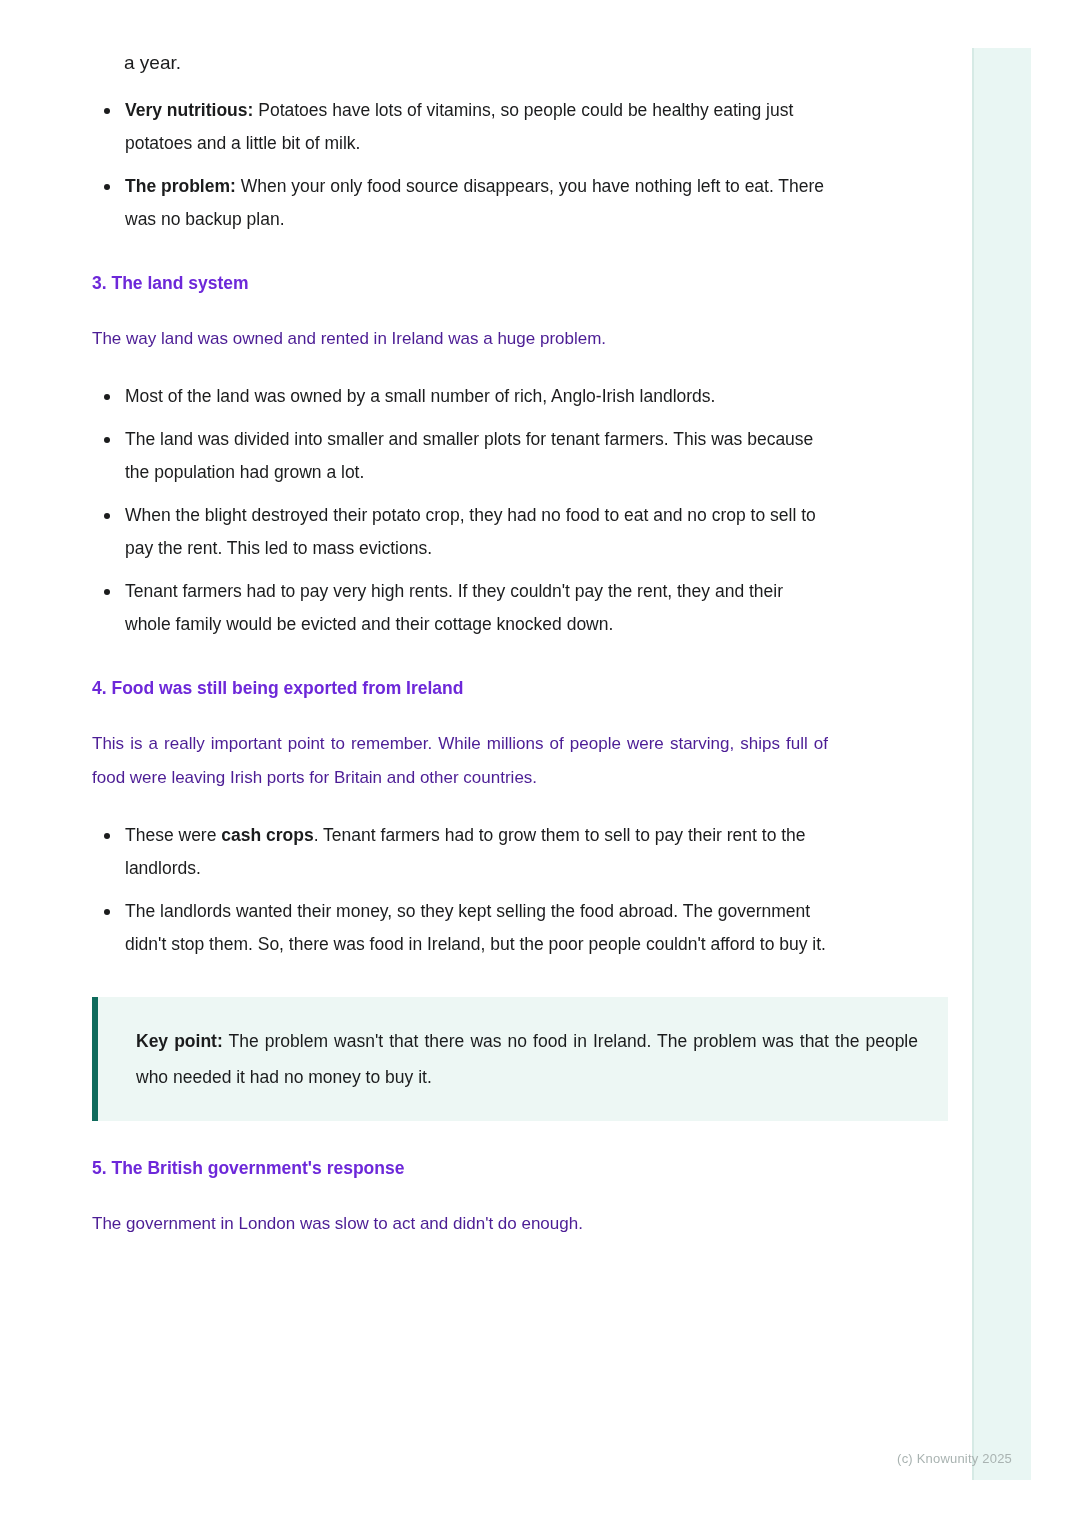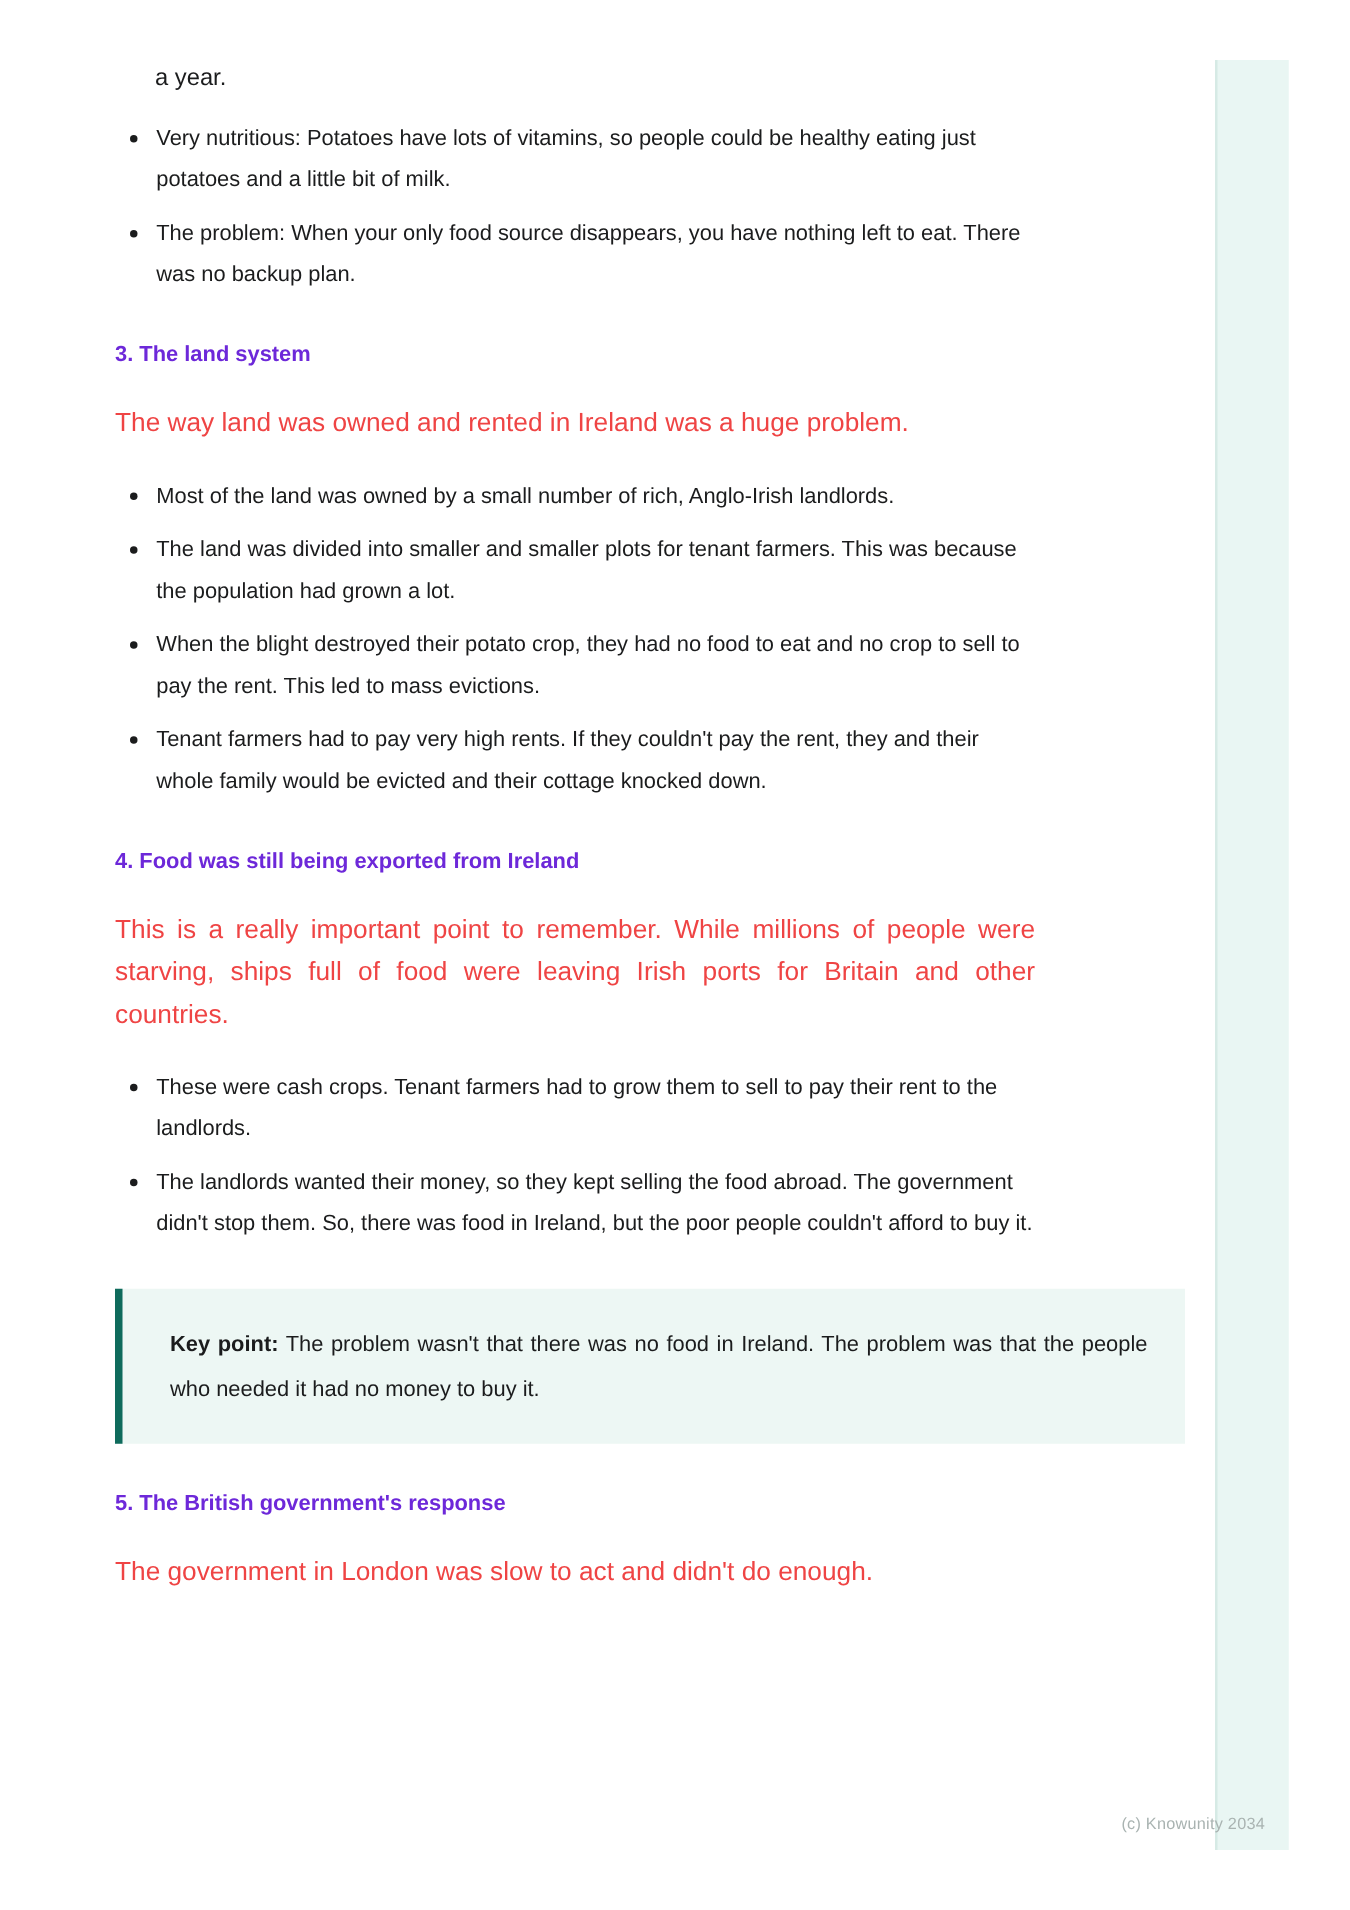--- a/index.html
+++ b/index.html
@@ -42,24 +42,24 @@
     width: 1080px;
     height: 1528px;
     padding: 46px 256px 0 92px;
   }
 
   .content {
     width: 736px;
   }
 
   p.body-text {
-    font-size: 21px;
+    font-size: 17px;
     line-height: 34px;
     margin: 0 0 0 0;
-    color: #ef4444;
+    color: #4c1d95;
   }
   p.first-line {
     font-size: 19px;
     line-height: 34px;
     margin: 0 0 14px 0;
     padding-left: 32px;
   }
   p.justified {
     text-align: justify;
   }
@@ -89,21 +89,21 @@
   ul.bullets li::before {
     content: "";
     position: absolute;
     left: 12px;
     top: 14px;
     width: 6px;
     height: 6px;
     border-radius: 50%;
     background: #1b1c1d;
   }
-  .lead { font-weight: normal; }
+  .lead { font-weight: bold; }
 
   .spacer-24 { height: 24px; }
 
   .callout {
     margin: 36px 0 0 0;
     background: #edf7f4;
     border-left: 6px solid #0f6b5c;
     padding: 26px 30px 26px 38px;
     width: 856px;
   }
@@ -166,13 +166,13 @@
     <div class="callout">
       <p><span class="lead">Key point:</span><span> The problem wasn't that there was no food in Ireland. The problem was that the people who needed it had no money to buy it.</span></p>
     </div>
 
     <h3 class="section-head">5. The British government's response</h3>
     <p class="body-text">The government in London was slow to act and didn't do enough.</p>
 
   </div>
 </div>
 
-<div class="footer-note">(c) Knowunity 2034</div>
+<div class="footer-note">(c) Knowunity 2025</div>
 
 </body></html>

